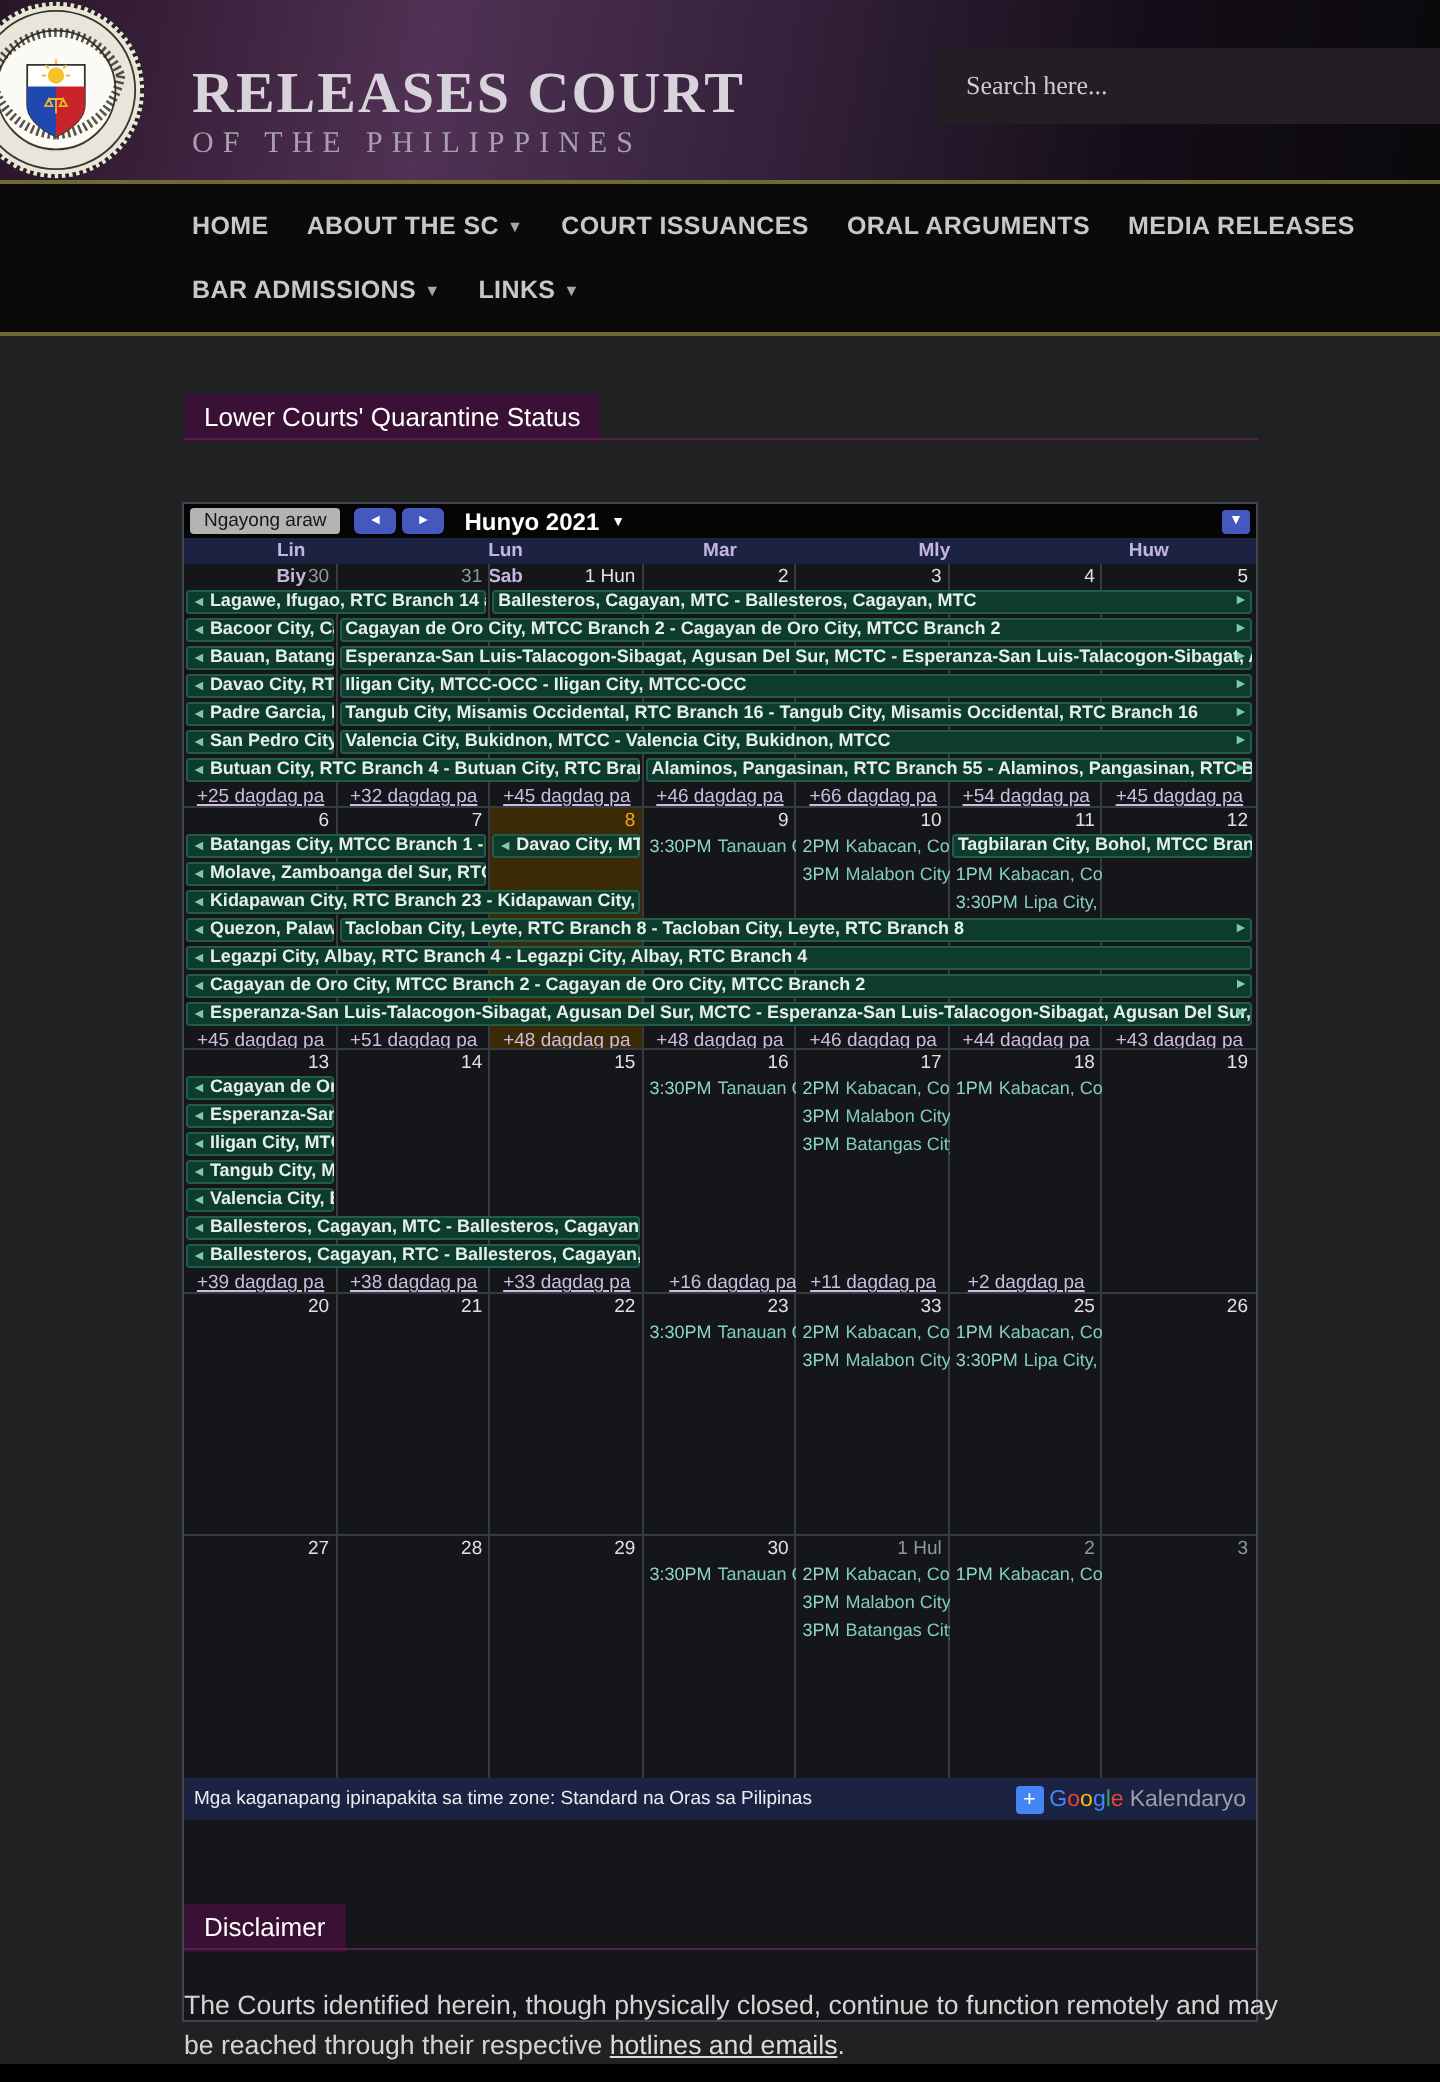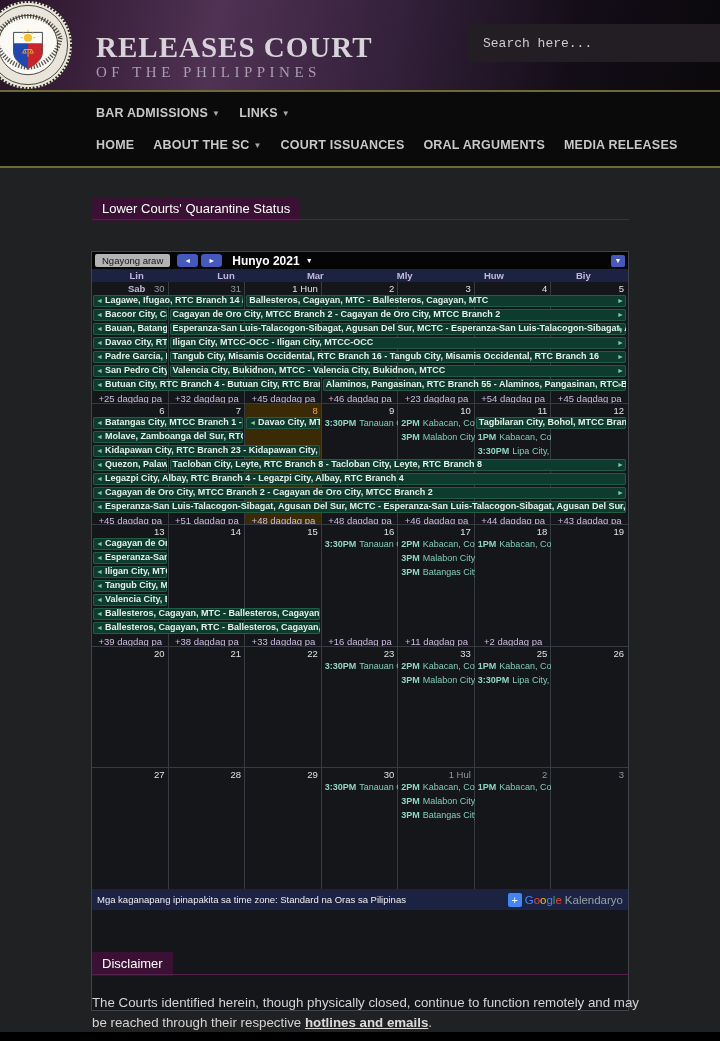--- a/index.html
+++ b/index.html
@@ -13,21 +13,21 @@
     position:absolute; top:0; left:0; width:720px; height:90px;
     background:linear-gradient(100deg,#2a1429 0%,#503254 30%,#33203a 55%,#130d17 80%,#0b090c 100%);
   }
   .seal { position:absolute; left:-17px; top:0px; width:90px; height:90px; }
   .logo-text { position:absolute; left:96px; top:32px; font-family:"Liberation Serif", serif; }
   .logo-title { font-size:29px; font-weight:700; color:#d8d2da; letter-spacing:1px; line-height:30px; }
   .logo-subtitle { font-size:15px; color:#a89eae; letter-spacing:4.5px; line-height:17px; margin-top:2px; }
   .search-box {
     position:absolute; left:467px; top:24px; width:253px; height:38px;
     background:#221e23; border:none; outline:none; color:#d6d2d6;
-    font-size:13px; padding:0 0 0 16px; font-family:Liberation Mono, monospace;
+    font-size:13px; padding:0 0 0 16px; font-family:Liberation Serif, serif;
   }
   .search-box::placeholder { color:#cfcbcf; opacity:1; }
   
   .main-nav {
     position:absolute; top:90px; left:0; width:720px; height:78px;
     background:#0a0a0a; border-top:2px solid #6d6b30; border-bottom:2px solid #6d6b30;
     padding:10px 0 0 96px;
   }
   .nav-row { display:flex; gap:19px; height:22px; align-items:center; margin-bottom:10px; }
   .nav-item { font-size:12.5px; font-weight:700; color:#c8c8c8; letter-spacing:.2px; white-space:nowrap; cursor:pointer; }
@@ -53,21 +53,21 @@
     font-size:7px; line-height:13px; text-align:center; cursor:pointer; margin-right:3px; padding:0;
   }
   .cal-title { font-size:12px; font-weight:700; color:#fff; margin-left:7px; cursor:pointer; }
   .cal-title .caret { font-size:7px; margin-left:6px; vertical-align:2px; }
   .toolbar-spacer { flex:1; }
   .btn-view {
     width:14px; height:12px; background:#4558bd; color:#fff; border:none; border-radius:2px;
     font-size:7px; line-height:12px; text-align:center; cursor:pointer; padding:0;
   }
   .cal-dayheader {
-    height:13px; background:#1c2342; display:grid; grid-template-columns:repeat(6,1fr);
+    height:13px; background:#1c2342; display:grid; grid-template-columns:repeat(5,1fr);
   }
   .dayhead-cell { font-size:9.5px; font-weight:700; color:#c3b6de; text-align:center; line-height:13px; }
   .cal-weeks { height:607px; display:flex; flex-direction:column; }
   .week { position:relative; flex:1; border-top:1px solid #363a42; overflow:hidden; }
   .week:first-child { border-top:none; }
   .cell-bg { position:absolute; top:0; bottom:0; border-right:1px solid #363a42; }
   .cell-bg.last { border-right:none; }
   .cell-bg.today { background:#3a2b06; }
   .daynum {
     position:absolute; top:1px; height:12px; font-size:9.5px; color:#dfe1e5;
@@ -80,42 +80,42 @@
     box-shadow:inset 0 0 0 1px #235c46; border-radius:2px; color:#e6f0ea;
     font-size:9px; font-weight:700; padding:0 3px 0 3px; white-space:nowrap; overflow:hidden;
     cursor:pointer;
   }
   .ev-bar .arr-l { color:#7fc9ab; font-size:7px; margin-right:2px; }
   .ev-bar .arr-r { position:absolute; right:2px; top:0; color:#7fc9ab; font-size:7px; }
   .ev-timed {
     position:absolute; height:12px; line-height:12px; color:#82cdb6; font-size:9px;
     padding:0 3px; white-space:nowrap; overflow:hidden; cursor:pointer;
   }
-  .ev-timed b { font-weight:700; color:#8fd8c0; margin-right:3px; }
+  .ev-timed b { font-weight:400; color:#8fd8c0; margin-right:3px; }
   .more-link {
     position:absolute; height:12px; line-height:11px; font-size:9.5px; color:#cdbbe0;
     text-align:center; text-decoration:underline; white-space:nowrap; overflow:hidden; cursor:pointer;
   }
   .cal-footer {
     height:21px; background:#1c2342; display:flex; align-items:center; padding:0 5px;
   }
   .tz-note { font-size:9.5px; color:#ecedf2; flex:1; white-space:nowrap; overflow:hidden; }
   .glogo { display:flex; align-items:center; }
   .gplus {
     width:14px; height:14px; background:#4285f4; color:#fff; border-radius:2px;
     font-size:11px; line-height:14px; text-align:center; margin-right:3px; cursor:pointer;
   }
   .gword { font-size:11.5px; font-weight:400; letter-spacing:0; }
   .gproduct { font-size:11.5px; color:#9aa0a6; margin-left:3px; }
   
   .disclaimer-text {
     position:absolute; left:92px; top:993px; width:548px; font-size:13.3px;
     color:#d4d4d4; line-height:19.5px;
   }
-  .disclaimer-text a { color:#dcdcdc; font-weight:700; text-decoration:underline; cursor:pointer; }
+  .disclaimer-text a { color:#dcdcdc; font-weight:400; text-decoration:underline; cursor:pointer; }
   .bottom-strip { position:absolute; left:0; top:1032px; width:720px; height:9px; background:#000; }
 </style>
 </head>
 <body>
 
 <div class="site-header">
   <svg class="seal" viewBox="0 0 100 100">
     <circle cx="50" cy="50" r="49" fill="#e9e5da"></circle>
     <circle cx="50" cy="50" r="48" fill="none" stroke="#23231d" stroke-width="2.5" stroke-dasharray="2 2"></circle>
     <circle cx="50" cy="50" r="44" fill="none" stroke="#3a372c" stroke-width="1"></circle>
@@ -137,30 +137,30 @@
     <path d="M46 55 h8 M50 55 v8 M46 55 l-2 4 h4 z M54 55 l-2 4 h4 z" stroke="#e8b62a" stroke-width="1" fill="none"></path>
   </svg>
   <div class="logo-text">
     <div class="logo-title">RELEASES COURT</div>
     <div class="logo-subtitle">OF THE PHILIPPINES</div>
   </div>
   <input class="search-box" type="text" placeholder="Search here..." style="">
 </div>
 
 <nav class="main-nav">
-  <div class="nav-row" id="nav-row2">
-      <span class="nav-item">BAR ADMISSIONS<span class="chev">▼</span></span>
-      <span class="nav-item">LINKS<span class="chev">▼</span></span>
-    </div>
   <div class="nav-row" id="nav-row1">
       <span class="nav-item">HOME</span>
       <span class="nav-item">ABOUT THE SC<span class="chev">▼</span></span>
       <span class="nav-item">COURT ISSUANCES</span>
       <span class="nav-item">ORAL ARGUMENTS</span>
       <span class="nav-item">MEDIA RELEASES</span>
+    </div>
+  <div class="nav-row" id="nav-row2">
+      <span class="nav-item">BAR ADMISSIONS<span class="chev">▼</span></span>
+      <span class="nav-item">LINKS<span class="chev">▼</span></span>
     </div>
 </nav>
 
 <div class="badge" style="top:197px;">Lower Courts' Quarantine Status</div>
 <div class="badge-line" style="top:219px;"></div>
 
 <div class="calendar">
   <div class="cal-toolbar">
     <button class="btn-today">Ngayong araw</button>
     <button class="btn-arrow"><span>◄</span></button>
@@ -205,21 +205,21 @@
         <div class="ev-bar" style="top: 69px; left: calc(0% + 1px); width: calc(14.2857% - 3px);"><span class="arr-l">◄</span>Padre Garcia, Bata</div>
         <div class="ev-bar" style="top: 69px; left: calc(14.2857% + 1px); width: calc(85.7143% - 3px);">Tangub City, Misamis Occidental, RTC Branch 16 - Tangub City, Misamis Occidental, RTC Branch 16<span class="arr-r">►</span></div>
         <div class="ev-bar" style="top: 83px; left: calc(0% + 1px); width: calc(14.2857% - 3px);"><span class="arr-l">◄</span>San Pedro City, La</div>
         <div class="ev-bar" style="top: 83px; left: calc(14.2857% + 1px); width: calc(85.7143% - 3px);">Valencia City, Bukidnon, MTCC - Valencia City, Bukidnon, MTCC<span class="arr-r">►</span></div>
         <div class="ev-bar" style="top: 97px; left: calc(0% + 1px); width: calc(42.8571% - 3px);"><span class="arr-l">◄</span>Butuan City, RTC Branch 4 - Butuan City, RTC Branch 4</div>
         <div class="ev-bar" style="top: 97px; left: calc(42.8571% + 1px); width: calc(57.1429% - 3px);">Alaminos, Pangasinan, RTC Branch 55 - Alaminos, Pangasinan, RTC Branch 55<span class="arr-r">►</span></div>
         <div class="more-link" style="top: 111px; left: 0%; width: 14.2857%;">+25 dagdag pa</div>
         <div class="more-link" style="top: 111px; left: 14.2857%; width: 14.2857%;">+32 dagdag pa</div>
         <div class="more-link" style="top: 111px; left: 28.5714%; width: 14.2857%;">+45 dagdag pa</div>
         <div class="more-link" style="top: 111px; left: 42.8571%; width: 14.2857%;">+46 dagdag pa</div>
-        <div class="more-link" style="top: 111px; left: 57.1429%; width: 14.2857%;">+23 dagdag pa</div>
+        <div class="more-link" style="top: 111px; left: 57.1429%; width: 14.2857%;">+66 dagdag pa</div>
         <div class="more-link" style="top: 111px; left: 71.4286%; width: 14.2857%;">+54 dagdag pa</div>
         <div class="more-link" style="top: 111px; left: 85.7143%; width: 14.2857%;">+45 dagdag pa</div>
       </div>
       <div class="week">
         <div class="cell-bg" style="left: 0%; width: 14.2857%;"></div>
         <div class="cell-bg" style="left: 14.2857%; width: 14.2857%;"></div>
         <div class="cell-bg today" style="left: 28.5714%; width: 14.2857%;"></div>
         <div class="cell-bg" style="left: 42.8571%; width: 14.2857%;"></div>
         <div class="cell-bg" style="left: 57.1429%; width: 14.2857%;"></div>
         <div class="cell-bg" style="left: 71.4286%; width: 14.2857%;"></div>
@@ -277,21 +277,21 @@
         <div class="ev-timed" style="top: 27px; left: 57.1429%; width: 14.2857%;"><b>3PM</b>Malabon City, M</div>
         <div class="ev-bar" style="top: 41px; left: calc(0% + 1px); width: calc(14.2857% - 3px);"><span class="arr-l">◄</span>Iligan City, MTCC-C</div>
         <div class="ev-timed" style="top: 41px; left: 57.1429%; width: 14.2857%;"><b>3PM</b>Batangas City, H</div>
         <div class="ev-bar" style="top: 55px; left: calc(0% + 1px); width: calc(14.2857% - 3px);"><span class="arr-l">◄</span>Tangub City, Misar</div>
         <div class="ev-bar" style="top: 69px; left: calc(0% + 1px); width: calc(14.2857% - 3px);"><span class="arr-l">◄</span>Valencia City, Buki</div>
         <div class="ev-bar" style="top: 83px; left: calc(0% + 1px); width: calc(42.8571% - 3px);"><span class="arr-l">◄</span>Ballesteros, Cagayan, MTC - Ballesteros, Cagayan, MTC</div>
         <div class="ev-bar" style="top: 97px; left: calc(0% + 1px); width: calc(42.8571% - 3px);"><span class="arr-l">◄</span>Ballesteros, Cagayan, RTC - Ballesteros, Cagayan, RTC</div>
         <div class="more-link" style="top: 111px; left: 0%; width: 14.2857%;">+39 dagdag pa</div>
         <div class="more-link" style="top: 111px; left: 14.2857%; width: 14.2857%;">+38 dagdag pa</div>
         <div class="more-link" style="top: 111px; left: 28.5714%; width: 14.2857%;">+33 dagdag pa</div>
-        <div class="more-link" style="top: 111px; left: 42.8571%; width: 14.2857%;">+16 dagdag pa</div>
+        <div class="more-link" style="top: 111px; left: 42.8571%; width: 14.2857%; text-align: right;">+16 dagdag pa</div>
         <div class="more-link" style="top: 111px; left: 57.1429%; width: 14.2857%;">+11 dagdag pa</div>
         <div class="more-link" style="top: 111px; left: 71.4286%; width: 14.2857%;">+2 dagdag pa</div>
       </div>
       <div class="week">
         <div class="cell-bg" style="left: 0%; width: 14.2857%;"></div>
         <div class="cell-bg" style="left: 14.2857%; width: 14.2857%;"></div>
         <div class="cell-bg" style="left: 28.5714%; width: 14.2857%;"></div>
         <div class="cell-bg" style="left: 42.8571%; width: 14.2857%;"></div>
         <div class="cell-bg" style="left: 57.1429%; width: 14.2857%;"></div>
         <div class="cell-bg" style="left: 71.4286%; width: 14.2857%;"></div>

